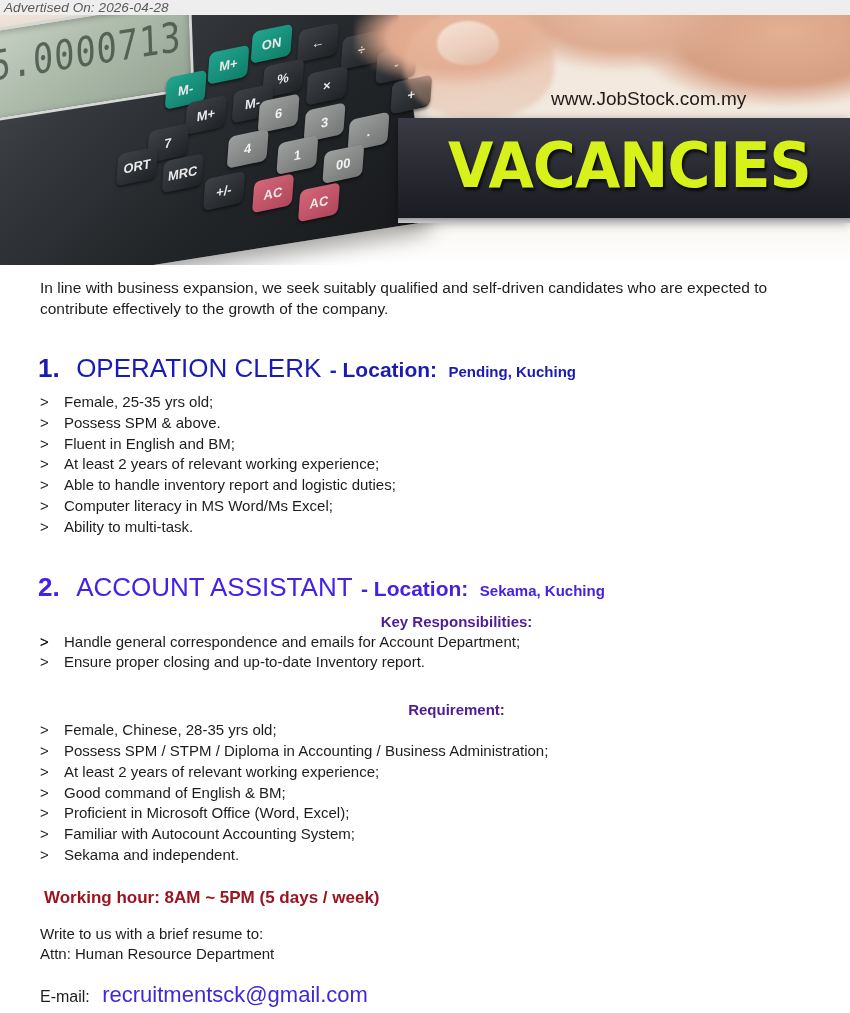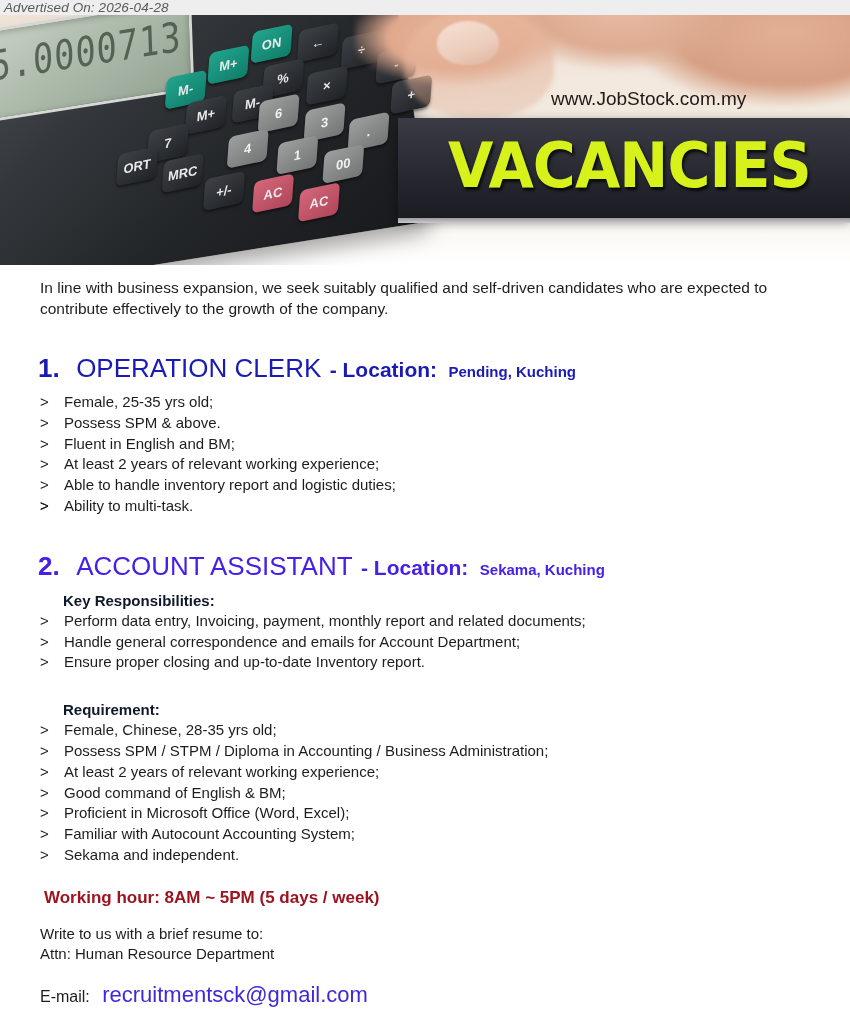--- a/index.html
+++ b/index.html
@@ -229,22 +229,23 @@
 
   .job2 .job-heading .num,
   .job2 .job-heading .title,
   .job2 .job-heading .loc-label,
   .job2 .job-heading .loc-value { color: #4620e6; }
 
   .subhead {
     margin: 0 0 0 63px;
     font-size: 15px;
     font-weight: bold;
-    color: #0f172a;
+    color: #4c1d95;
     line-height: 21px;
+    text-align: center;
   }
 
   ul.bullets {
     list-style: none;
     margin: 0;
     padding: 0;
   }
   ul.bullets li {
     position: relative;
     margin: 0 0 0 40px;
@@ -361,39 +362,39 @@
       <span class="loc-label">- Location:</span>
       <span class="loc-value">Pending, Kuching</span>
     </div>
     <div class="sp-8"></div>
     <ul class="bullets">
       <li><span class="marker">&gt;</span><span>Female, 25-35 yrs old;</span></li>
       <li><span class="marker">&gt;</span><span>Possess SPM &amp; above.</span></li>
       <li><span class="marker">&gt;</span><span>Fluent in English and BM;</span></li>
       <li><span class="marker">&gt;</span><span>At least 2 years of relevant working experience;</span></li>
       <li><span class="marker">&gt;</span><span>Able to handle inventory report and logistic duties;</span></li>
-      <li><span class="marker">&gt;</span></li>
+      <li><span class="marker">&gt;</span><span>Computer literacy in MS Word/Ms Excel;</span></li>
       <li><span class="marker">&gt;</span><span>Ability to multi-task.</span></li>
     </ul>
   </div>
 
   <div class="sp-34"></div>
 
   <div class="job job2">
     <div class="job-heading">
       <span class="num">2.</span>
       <span class="title">ACCOUNT ASSISTANT</span>
       <span class="loc-label">- Location:</span>
       <span class="loc-value">Sekama, Kuching</span>
     </div>
     <div class="sp-8"></div>
 
     <div class="subhead">Key Responsibilities:</div>
     <ul class="bullets">
-      <li><span class="marker">&gt;</span><span>Perform data entry, Invoicing, payment, monthly report and related documents;</span></li>
+      <li><span class="marker">&gt;</span></li>
       <li><span class="marker">&gt;</span><span>Handle general correspondence and emails for Account Department;</span></li>
       <li><span class="marker">&gt;</span><span>Ensure proper closing and up-to-date Inventory report.</span></li>
     </ul>
 
     <div class="sp-26"></div>
 
     <div class="subhead">Requirement:</div>
     <ul class="bullets">
       <li><span class="marker">&gt;</span><span>Female, Chinese, 28-35 yrs old;</span></li>
       <li><span class="marker">&gt;</span><span>Possess SPM / STPM / Diploma in Accounting / Business Administration;</span></li>

